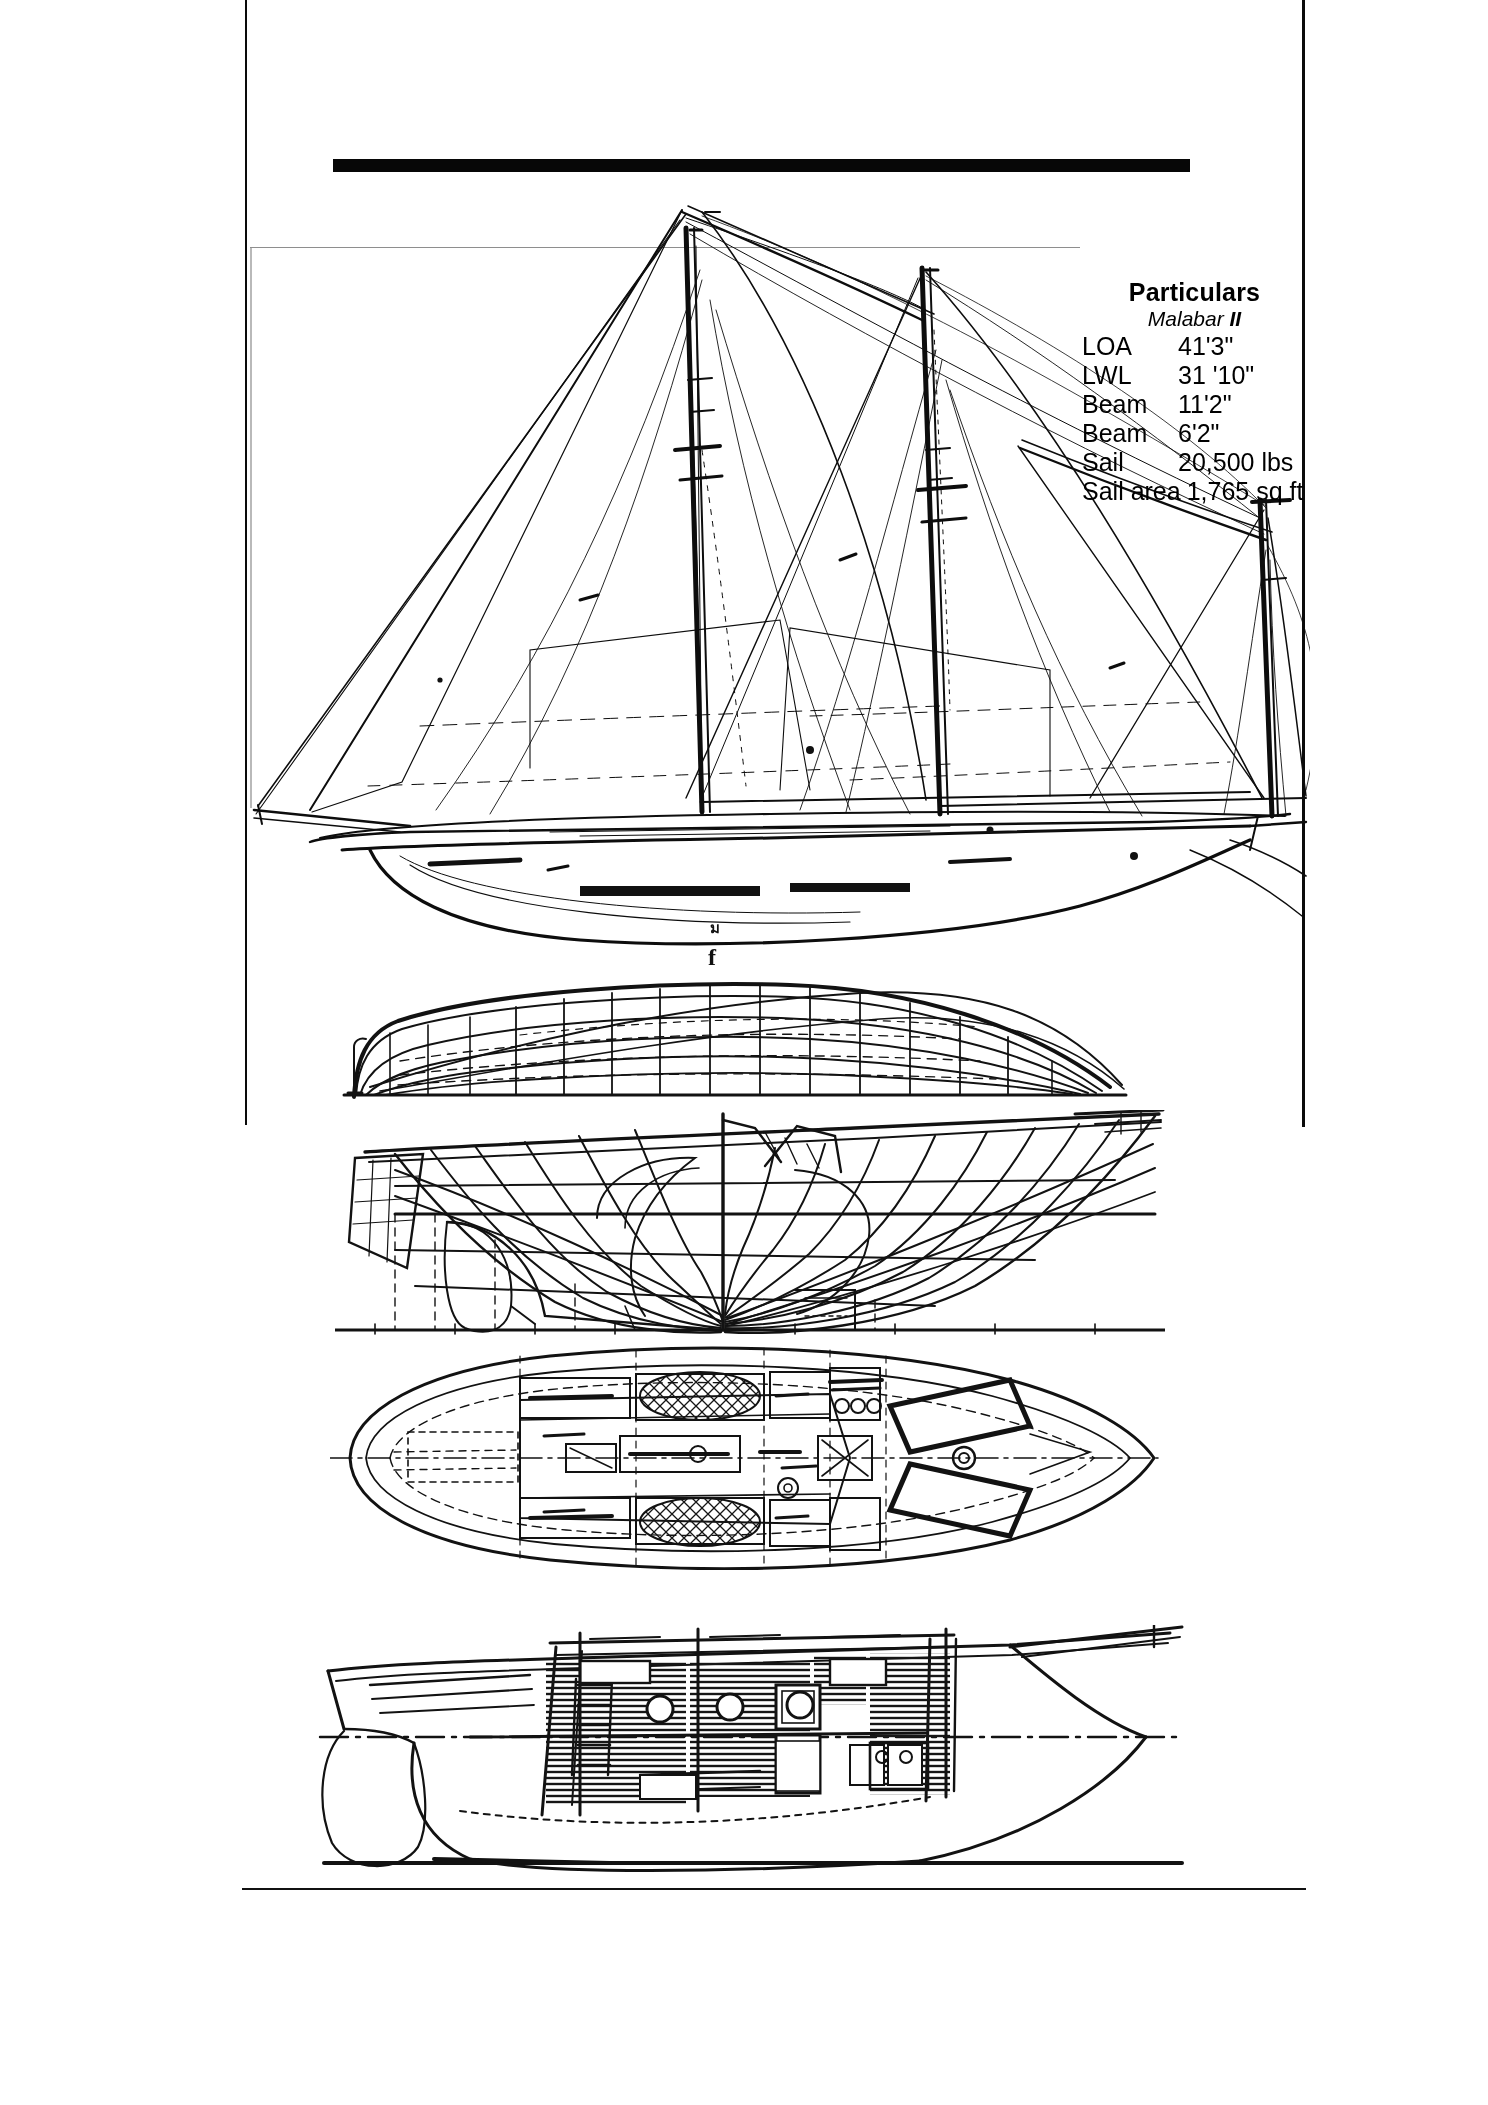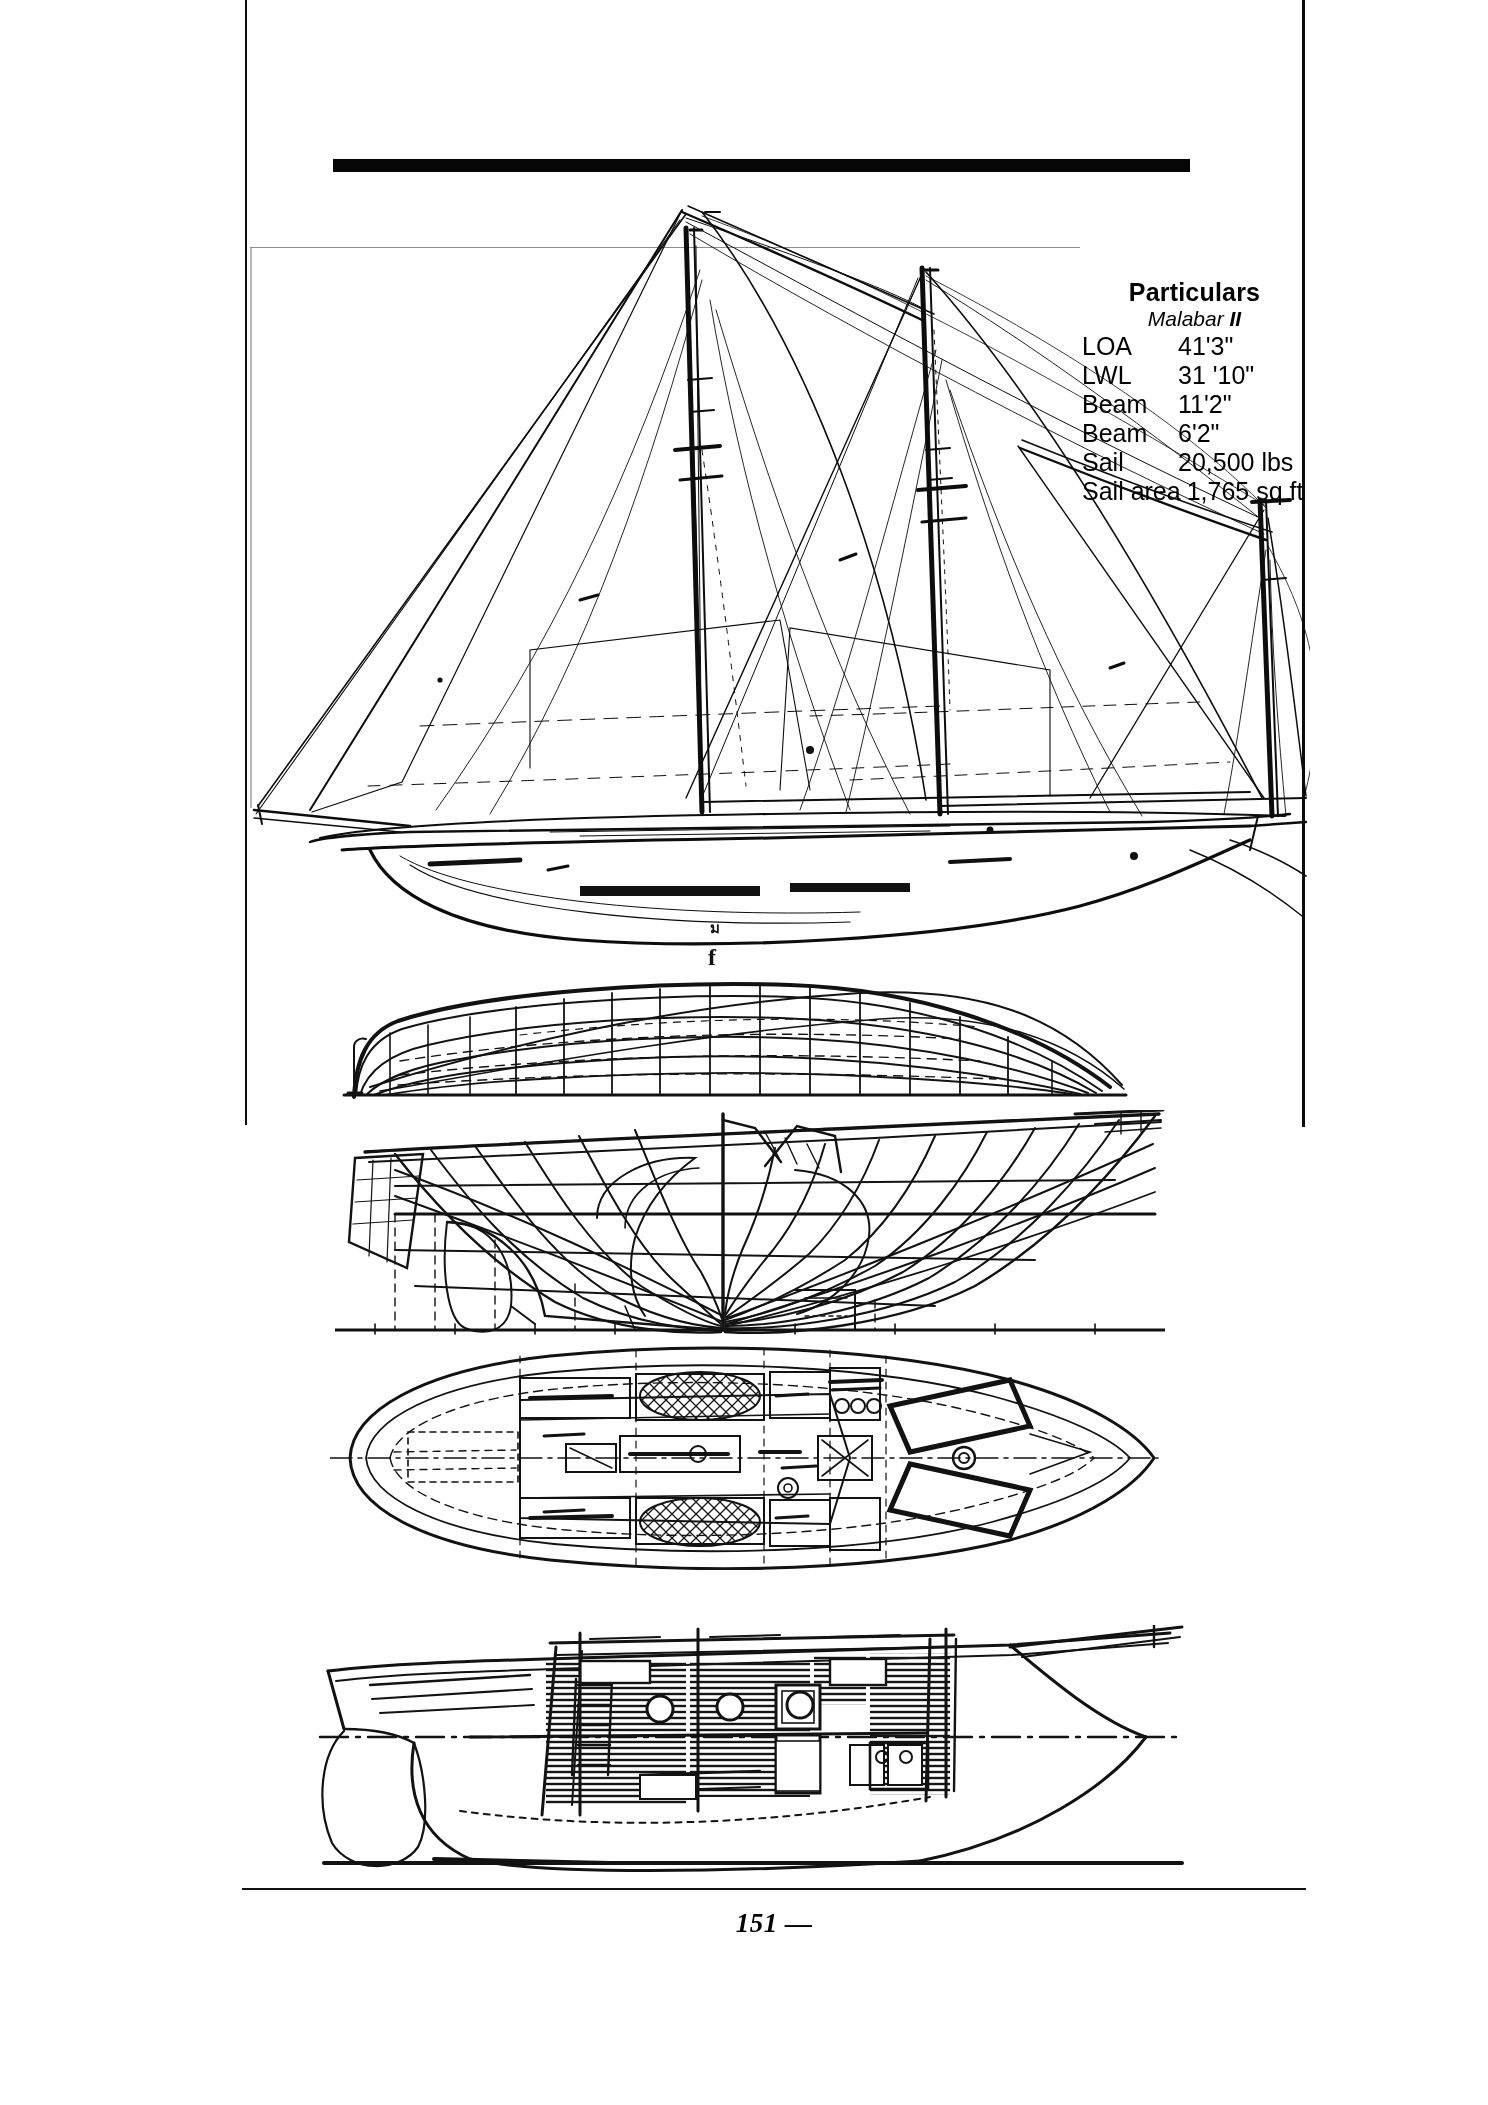--- a/index.html
+++ b/index.html
@@ -510,15 +510,14 @@
       <path d="M60 60 L 220 50" stroke-width="2.4"></path>
       <path d="M62 74 L 222 64" stroke-width="2"></path>
       <path d="M70 88 L 224 80" stroke-width="1.8"></path>
 
       <path d="M160 112 L 616 108" stroke-width="3"></path>
     </g>
   </svg>
   </div>
 
   <div class="footer-rule"></div>
-  <div class="page-number">151 —</div>
 
 </div>
 
 </body></html>

